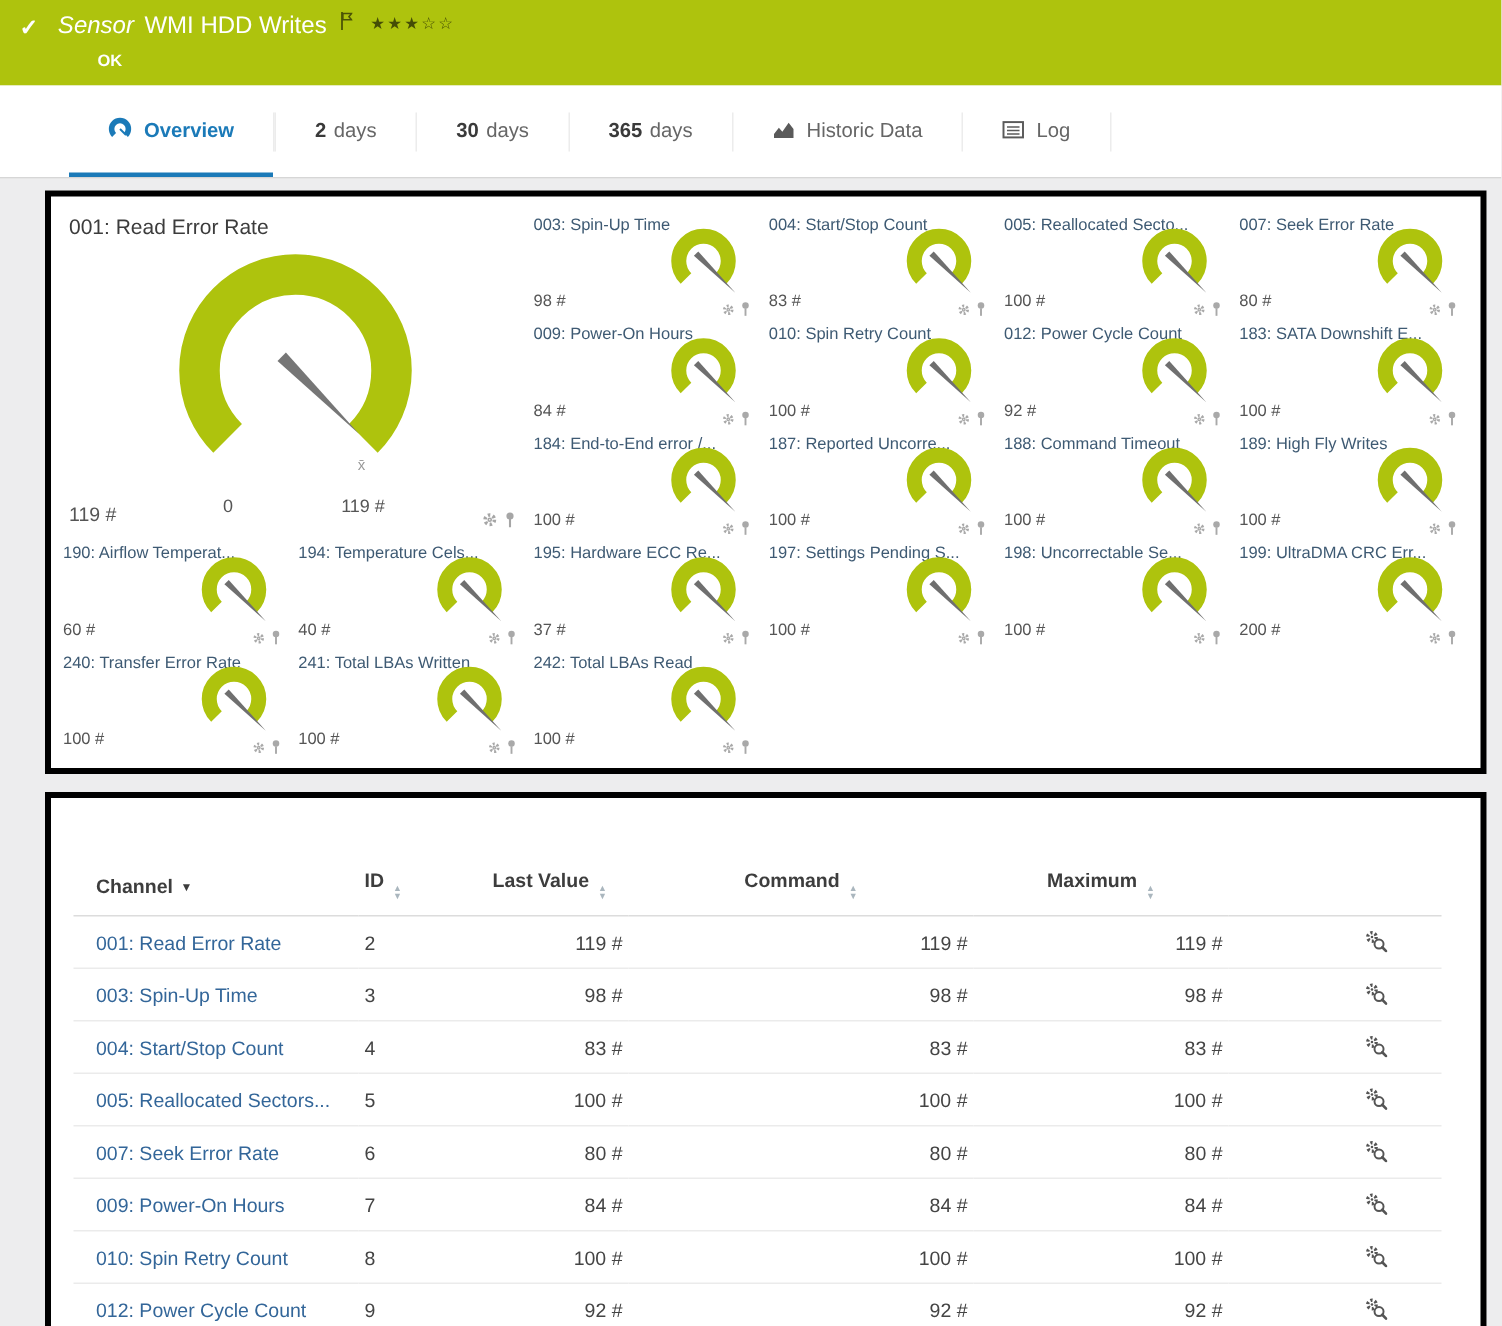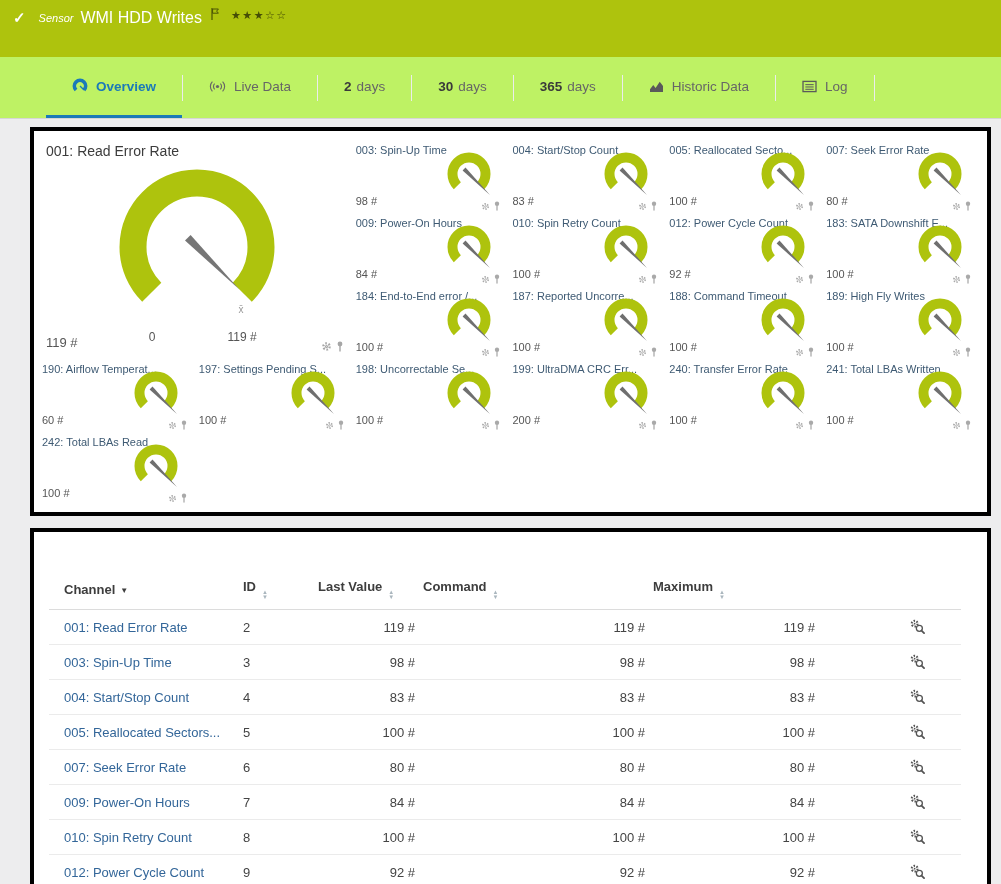--- a/index.html
+++ b/index.html
@@ -3,29 +3,29 @@
 <meta charset="utf-8">
 <style>
   * { margin:0; padding:0; box-sizing:border-box; }
   html,body { width:1001px; height:884px; overflow:hidden; background:#ededee;
               font-family:"Liberation Sans", sans-serif; }
 
   
   .topbar { height:57px; background:#aec30d; color:#fff; padding:9px 0 0 13px; }
   .topbar-row1 { display:flex; align-items:center; }
   .check { font-size:15px; font-weight:bold; }
-  .kind  { font-style:italic; font-size:11px; margin-left:13px; }
+  .kind  { font-style:italic; font-size:16px; margin-left:13px; }
   .title { font-size:16px; margin-left:7px; }
   .flag  { margin-left:9px; margin-top:-8px; }
   .stars { margin-left:12px; font-size:11px; color:#454d06; letter-spacing:1.5px; margin-top:-6px; }
   .topbar-row2 { margin-left:52px; margin-top:4px; }
   .ok { font-size:11px; font-weight:bold; }
 
   
-  .tabbar { background:#bef264; height:62px; display:flex; align-items:stretch;
+  .tabbar { background:#ffffff; height:62px; display:flex; align-items:stretch;
             padding-left:46px; border-bottom:1px solid #d6d6d6; }
   .tab { display:flex; align-items:center; gap:8px; padding:0 26px; font-size:13.5px;
          color:#666; border-bottom:3px solid transparent; cursor:pointer; white-space:nowrap; }
   .tab .num { color:#3a3a3a; font-weight:bold; margin-right:-3px; }
   .tab.active { color:#1b7ab8; font-weight:bold; border-bottom-color:#1b7ab8; }
   .tabsep { width:1px; background:#ececec; align-self:center; height:26px; }
 
   
   .panel { background:#fff; border:4px solid #000000; margin:8px 10px 0 30px; }
   .gauges-panel { padding:8px 6px; }
@@ -42,21 +42,21 @@
   .tile { position:relative; overflow:hidden; }
   .tile-title { font-size:11px; color:#3e5a73; padding:5px 2px 0 2px; white-space:nowrap; overflow:hidden; }
   .tile-gauge { position:absolute; right:11px; top:10px; }
   .tile-value { position:absolute; left:2px; bottom:5px; font-size:11px; color:#555; }
   .tile-icons { position:absolute; right:9px; bottom:1px; display:flex; gap:3px; align-items:flex-end; }
 
   
   table { border-collapse:collapse; table-layout:fixed; width:912px; font-size:13px; }
   th { font-weight:bold; color:#3d3d3d; text-align:left; padding:5px 4px 9px 4px;
        border-bottom:1px solid #dcdcdc; cursor:pointer; white-space:nowrap; }
-  th.h-num { text-align:left; }
+  th.h-num { text-align:center; }
   td { padding:7.5px 4px; border-bottom:1px solid #ebebeb; color:#444; white-space:nowrap; overflow:hidden; }
   .c-first, .h-first { padding-left:15px; }
   .c-channel a { color:#336699; text-decoration:none; cursor:pointer; }
   .c-num { text-align:right; }
   .c-action { text-align:center; padding-left:58px; }
   .sort-down { color:#3d3d3d; font-size:8px; margin-left:5px; vertical-align:1px; }
   .sortud { display:inline-flex; flex-direction:column; margin-left:6px; vertical-align:-3px; }
   .sortud i { font-style:normal; font-size:6px; line-height:5px; color:#aab6be; }
   .edit-ic { display:inline-block; cursor:pointer; }
 </style>
@@ -67,41 +67,34 @@
   <div class="topbar-row1">
     <span class="check">✓</span>
     <span class="kind">Sensor</span>
     <span class="title">WMI HDD Writes</span>
     <svg class="flag" width="8" height="12" viewBox="0 0 8 12">
       <line x1="1" y1="0" x2="1" y2="12" stroke="#4b5406" stroke-width="1.2"></line>
       <path d="M1.6 1 H7.4 L5.6 3.1 7.4 5.2 H1.6 Z" fill="none" stroke="#4b5406" stroke-width="1"></path>
     </svg>
     <span class="stars">★★★☆☆</span>
   </div>
+  <div class="topbar-row2">
+    <span class="ok">OK</span>
+  </div>
 </div>
 
 <div class="tabbar">
   <div class="tab active">
     <svg width="16" height="16" viewBox="0 0 20 20">
       <path d="M5.05 14.95 A 7 7 0 1 1 14.95 14.95" fill="none" stroke="#1b7ab8" stroke-width="4.6"></path>
       <line x1="10" y1="10" x2="15" y2="15" stroke="#1b7ab8" stroke-width="1.6"></line>
     </svg>
     <span>Overview</span>
   </div>
   <div class="tabsep"></div>
-  <div class="tab">
-    <svg width="17" height="15" viewBox="0 0 18 14">
-      <circle cx="9" cy="7" r="1.7" fill="#666"></circle>
-      <path d="M6 4 A 4.2 4.2 0 0 0 6 10" fill="none" stroke="#666" stroke-width="1.2"></path>
-      <path d="M12 4 A 4.2 4.2 0 0 1 12 10" fill="none" stroke="#666" stroke-width="1.2"></path>
-      <path d="M3.6 1.8 A 7.4 7.4 0 0 0 3.6 12.2" fill="none" stroke="#666" stroke-width="1.2"></path>
-      <path d="M14.4 1.8 A 7.4 7.4 0 0 1 14.4 12.2" fill="none" stroke="#666" stroke-width="1.2"></path>
-    </svg>
-    <span>Live Data</span>
-  </div>
   <div class="tabsep"></div>
   <div class="tab">
     <span class="num">2</span>
     <span>days</span>
   </div>
   <div class="tabsep"></div>
   <div class="tab">
     <span class="num">30</span>
     <span>days</span>
   </div>
@@ -370,20 +363,56 @@
           </svg>
         </div>
       </div>
       <div class="tile">
         <div class="tile-title">190: Airflow Temperat...</div>
         <svg class="tile-gauge" width="54" height="54" viewBox="0 0 54 54">
           <path d="M 12.33 36.67 A 16.5 16.5 0 1 1 35.67 36.67" stroke="#aec30d" stroke-width="10" fill="none"></path>
           <polygon points="17.6,21.5 20.5,18.6 45.2,46.2" fill="#6f6f6f"></polygon>
         </svg>
         <div class="tile-value">60 #</div>
+        <div class="tile-icons">
+          <svg width="9" height="9" viewBox="0 0 12 12">
+            <circle cx="6" cy="6" r="3.4" fill="none" stroke="#a9a9a9" stroke-width="2.6" stroke-dasharray="1.78 1.78"></circle>
+            <circle cx="6" cy="6" r="1.1" fill="none" stroke="#a9a9a9" stroke-width="1.2"></circle>
+          </svg>
+          <svg width="8" height="10" viewBox="0 0 8 11">
+            <circle cx="4" cy="3" r="2.4" fill="#a9a9a9"></circle>
+            <rect x="3.3" y="5" width="1.4" height="5.5" fill="#a9a9a9"></rect>
+          </svg>
+        </div>
+      </div>
+      <div class="tile">
+        <div class="tile-title">194: Temperature Cels...</div>
+        <svg class="tile-gauge" width="54" height="54" viewBox="0 0 54 54">
+          <path d="M 12.33 36.67 A 16.5 16.5 0 1 1 35.67 36.67" stroke="#aec30d" stroke-width="10" fill="none"></path>
+          <polygon points="17.6,21.5 20.5,18.6 45.2,46.2" fill="#6f6f6f"></polygon>
+        </svg>
+        <div class="tile-value">40 #</div>
+        <div class="tile-icons">
+          <svg width="9" height="9" viewBox="0 0 12 12">
+            <circle cx="6" cy="6" r="3.4" fill="none" stroke="#a9a9a9" stroke-width="2.6" stroke-dasharray="1.78 1.78"></circle>
+            <circle cx="6" cy="6" r="1.1" fill="none" stroke="#a9a9a9" stroke-width="1.2"></circle>
+          </svg>
+          <svg width="8" height="10" viewBox="0 0 8 11">
+            <circle cx="4" cy="3" r="2.4" fill="#a9a9a9"></circle>
+            <rect x="3.3" y="5" width="1.4" height="5.5" fill="#a9a9a9"></rect>
+          </svg>
+        </div>
+      </div>
+      <div class="tile">
+        <div class="tile-title">195: Hardware ECC Re...</div>
+        <svg class="tile-gauge" width="54" height="54" viewBox="0 0 54 54">
+          <path d="M 12.33 36.67 A 16.5 16.5 0 1 1 35.67 36.67" stroke="#aec30d" stroke-width="10" fill="none"></path>
+          <polygon points="17.6,21.5 20.5,18.6 45.2,46.2" fill="#6f6f6f"></polygon>
+        </svg>
+        <div class="tile-value">37 #</div>
         <div class="tile-icons">
           <svg width="9" height="9" viewBox="0 0 12 12">
             <circle cx="6" cy="6" r="3.4" fill="none" stroke="#a9a9a9" stroke-width="2.6" stroke-dasharray="1.78 1.78"></circle>
             <circle cx="6" cy="6" r="1.1" fill="none" stroke="#a9a9a9" stroke-width="1.2"></circle>
           </svg>
           <svg width="8" height="10" viewBox="0 0 8 11">
             <circle cx="4" cy="3" r="2.4" fill="#a9a9a9"></circle>
             <rect x="3.3" y="5" width="1.4" height="5.5" fill="#a9a9a9"></rect>
           </svg>
         </div>

